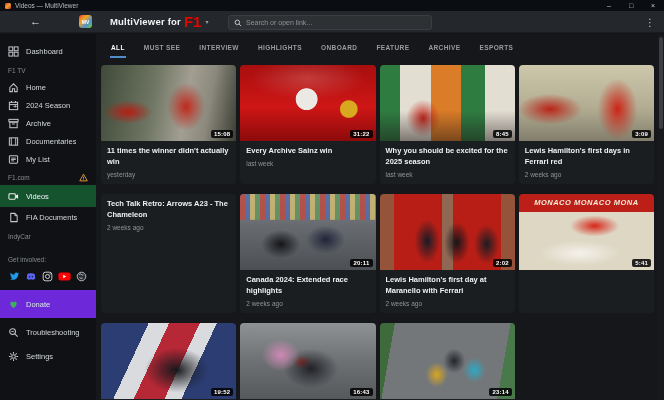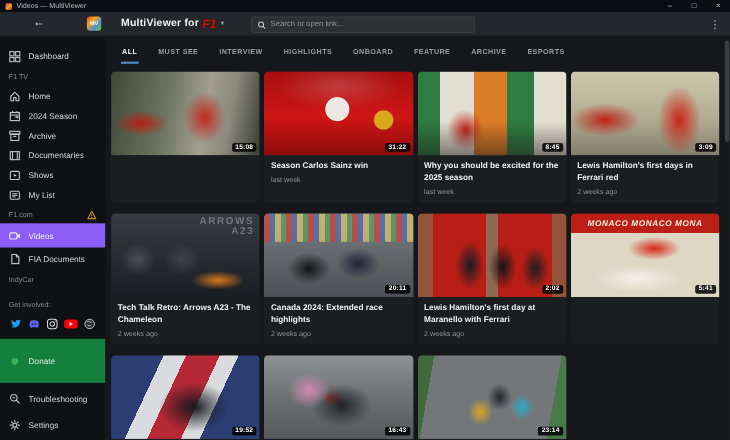--- a/index.html
+++ b/index.html
@@ -14,42 +14,42 @@
   .tb-spacer { flex:1; }
   .winbtn { width:22px; text-align:center; font-size:7px; color:#c9ccd0; line-height:11px; }
 
   
   .header { height:22px; background:#24272b; display:flex; align-items:center; position:relative; border-bottom:1px solid #1a1c1f; }
   .back { margin-left:30px; color:#e6e8ea; font-size:11px; line-height:1; cursor:pointer; }
   .logo { width:13px; height:13px; border-radius:3px; margin-left:38px; position:relative;
     background:linear-gradient(135deg,#e8452c 0%,#f5a623 34%,#4a90d2 67%,#7ed321 100%);
     display:flex; align-items:center; justify-content:center; color:#fff; font-size:5px; font-weight:bold; }
   .brand { margin-left:18px; color:#f2f4f6; font-size:9.5px; font-weight:bold; letter-spacing:.2px; }
-  .brand-f1 { color:#e10600; font-style:italic; font-weight:bold; font-size:11px; margin-left:3px; }
+  .brand-f1 { color:#e10600; font-weight:bold; font-size:15px; margin-left:3px; }
   .brand-caret { color:#9a9da1; font-size:6px; margin-left:4px; }
   .searchbox { position:absolute; left:228px; top:4px; width:204px; height:15px; background:#2e3134;
     border:1px solid #3a3d41; border-radius:3px; display:flex; align-items:center; padding:3px 5px; gap:4px; }
   .searchbox input { flex:1; background:transparent; border:none; outline:none; color:#c9ccd0; font-size:7px;
     font-family:"Liberation Sans",sans-serif; }
   .searchbox input::placeholder { color:#8f9296; }
   .kebab { position:absolute; right:9px; top:4px; color:#c9ccd0; font-size:10px; line-height:15px; width:10px; text-align:center; cursor:pointer; }
 
   
   .body { position:absolute; top:34px; left:0; right:0; bottom:0; display:flex; }
   .sidebar { width:96px; flex:0 0 96px; background:#0f1114; overflow:hidden; }
   .content { position:relative; flex:1; background:#15171a; overflow:hidden; }
 
   
   .srow { height:18px; display:flex; align-items:center; padding:0 8px; gap:7px; color:#d4d7da; font-size:7.5px; cursor:pointer; }
   .srow.tall { height:20px; }
   .srow svg { flex:0 0 auto; }
   .slabel { white-space:nowrap; overflow:hidden; }
   .ssection { height:15px; display:flex; align-items:center; justify-content:space-between; padding:0 8px; color:#8a8d91; font-size:6.5px; margin-top:2px; }
-  .srow.selected { background:#8b5cf6; height:22px; color:#f0f2f4; }
-  .srow.donate { background:#15803d; height:40px; color:#dcecd) ; margin-top:4px; color:#d9ece0; }
+  .srow.selected { background:#14532d; height:22px; color:#f0f2f4; }
+  .srow.donate { background:#6d28d9; height:28px; color:#dcecd) ; margin-top:4px; color:#d9ece0; }
   .srow.spaced { margin-top:4px; height:20px; }
   .socials { height:20px; display:flex; align-items:center; justify-content:space-between; padding:0 9px; }
   .socials svg { cursor:pointer; }
   .geticon { margin-top:8px; height:14px; display:flex; align-items:center; padding:0 8px; color:#8a8d91; font-size:6.5px; }
 
   
   .tabs { display:flex; gap:17px; margin:6px 0 0 14px; }
   .tab { font-size:6.5px; font-weight:bold; letter-spacing:.4px; color:#989ca0; padding:4px 1px 5px; cursor:pointer; border-bottom:2px solid transparent; }
   .tab.active { color:#ffffff; border-bottom-color:#4f8cc9; }
 
@@ -145,27 +145,20 @@
       <svg width="11" height="11" viewBox="0 0 12 12">
           <rect x="1.5" y="2" width="9" height="8" fill="none" stroke="#c3c6ca" stroke-width="1.1"></rect>
           <line x1="3.6" y1="2" x2="3.6" y2="10" stroke="#c3c6ca" stroke-width="1"></line>
           <line x1="8.4" y1="2" x2="8.4" y2="10" stroke="#c3c6ca" stroke-width="1"></line>
         </svg>
       <span class="slabel">Documentaries</span>
     </div>
     <div class="srow">
       <svg width="11" height="11" viewBox="0 0 12 12">
           <rect x="1.5" y="2" width="9" height="8" rx="1" fill="none" stroke="#c3c6ca" stroke-width="1.1"></rect>
-          <path d="M5 4.6 L8 6 L5 7.4 Z" fill="#c3c6ca"></path>
-        </svg>
-      <span class="slabel">Shows</span>
-    </div>
-    <div class="srow">
-      <svg width="11" height="11" viewBox="0 0 12 12">
-          <rect x="1.5" y="2" width="9" height="8" rx="1" fill="none" stroke="#c3c6ca" stroke-width="1.1"></rect>
           <line x1="3.5" y1="4.5" x2="8.5" y2="4.5" stroke="#c3c6ca" stroke-width="1"></line>
           <line x1="3.5" y1="6" x2="8.5" y2="6" stroke="#c3c6ca" stroke-width="1"></line>
           <line x1="3.5" y1="7.5" x2="6.5" y2="7.5" stroke="#c3c6ca" stroke-width="1"></line>
         </svg>
       <span class="slabel">My List</span>
     </div>
 
     <div class="ssection">
       <span>F1.com</span>
       <svg width="9" height="9" viewBox="0 0 12 12">
@@ -254,28 +247,32 @@
       <span class="tab">ARCHIVE</span>
       <span class="tab">ESPORTS</span>
     </div>
 
     <div class="grid">
 
       <div class="card">
         <div class="thumb" style="background:radial-gradient(ellipse 20% 45% at 63% 55%, #c0281c 0%, rgba(192,40,28,0) 70%),radial-gradient(ellipse 26% 22% at 20% 62%, #b51f14 0%, rgba(181,31,20,0) 70%),linear-gradient(100deg,#3f4a38 0%,#6e7562 38%,#a29e92 62%,#8b887c 78%,#3a3d33 100%)">
           <span class="duration">15:08</span>
         </div>
+        <div class="meta">
+            <div class="vtitle">11 times the winner didn't actually win</div>
+        <div class="vage">yesterday</div>
+          </div>
       </div>
 
       <div class="card">
         <div class="thumb" style="background:radial-gradient(circle at 49% 45%, #ece9e4 0%, #ece9e4 13%, rgba(236,233,228,0) 14%),radial-gradient(circle at 80% 58%, #d8a91e 0%, #d8a91e 7%, rgba(216,169,30,0) 8%),radial-gradient(ellipse 60% 40% at 50% 18%, rgba(255,255,255,0.18), rgba(255,255,255,0) 70%),linear-gradient(180deg,#a80e0e 0%,#cf1616 55%,#8c0a0a 100%)">
           <span class="duration">31:22</span>
         </div>
         <div class="meta">
-            <div class="vtitle">Season Carlos Sainz win</div>
+            <div class="vtitle">Every Archive Sainz win</div>
         <div class="vage">last week</div>
           </div>
       </div>
 
       <div class="card">
         <div class="thumb" style="background:linear-gradient(0deg, rgba(25,18,18,0.5) 0%, rgba(25,18,18,0) 40%),radial-gradient(ellipse 18% 35% at 32% 70%, #c32318, rgba(195,35,24,0) 70%),linear-gradient(90deg,#2f7c41 0% 15%,#e3ded2 15% 38%,#da7c28 38% 60%,#2f7c41 60% 78%,#e3ded2 78% 100%)">
           <span class="duration">8:45</span>
         </div>
         <div class="meta">
             <div class="vtitle">Why you should be excited for the 2025 season</div>
@@ -288,24 +285,20 @@
         <div class="thumb" style="background:radial-gradient(ellipse 21% 58% at 73% 58%, #cc2517, rgba(204,37,23,0) 70%),radial-gradient(ellipse 33% 28% at 23% 58%, #ba2418, rgba(186,36,24,0) 72%),linear-gradient(180deg,#cdc8ac 0%,#b3ae93 55%,#837e6b 100%)">
           <span class="duration">3:09</span>
         </div>
         <div class="meta">
             <div class="vtitle">Lewis Hamilton's first days in Ferrari red</div>
         <div class="vage">2 weeks ago</div>
           </div>
       </div>
 
       <div class="card">
-        <div class="thumb" style="background:radial-gradient(ellipse 26% 16% at 72% 80%, #d8771f, rgba(216,119,31,0) 70%),radial-gradient(ellipse 16% 26% at 18% 55%, #4a4d54, rgba(74,77,84,0) 75%),radial-gradient(ellipse 16% 26% at 48% 55%, #41444b, rgba(65,68,75,0) 75%),linear-gradient(180deg,#383b41 0%,#26292e 60%,#1a1d21 100%)">
-          <span class="ov-arrows">ARROWS A23</span>
-
-        </div>
         <div class="meta">
             <div class="vtitle">Tech Talk Retro: Arrows A23 - The Chameleon</div>
         <div class="vage">2 weeks ago</div>
           </div>
       </div>
 
       <div class="card">
         <div class="thumb" style="background:radial-gradient(ellipse 20% 26% at 30% 66%, #141518, rgba(20,21,24,0) 72%),radial-gradient(ellipse 20% 26% at 63% 60%, #20243a, rgba(32,36,58,0) 72%),repeating-linear-gradient(90deg, rgba(186,74,66,0.85) 0px, rgba(186,74,66,0.85) 5px, rgba(84,108,170,0.85) 5px, rgba(84,108,170,0.85) 10px, rgba(205,186,112,0.85) 10px, rgba(205,186,112,0.85) 15px, rgba(96,150,96,0.85) 15px, rgba(96,150,96,0.85) 20px) 0 0/100% 34% no-repeat,linear-gradient(180deg,#84888c 0%,#686c70 40%,#4c5054 100%)">
           <span class="duration">20:11</span>
         </div>

